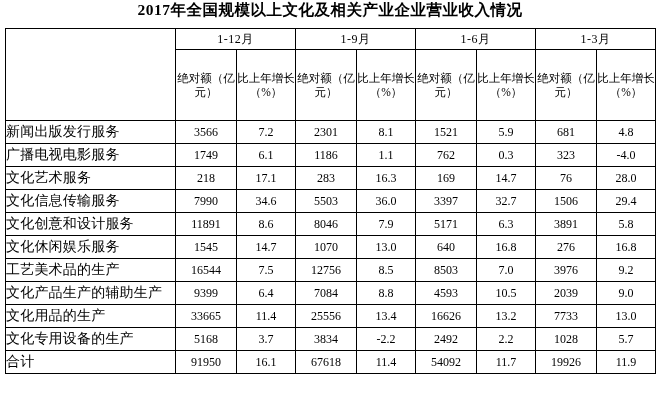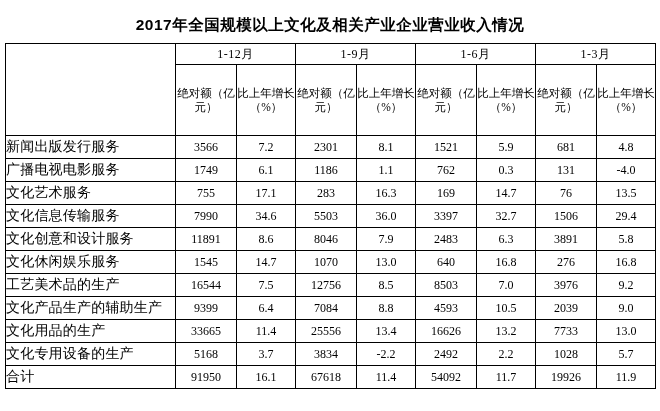--- a/index.html
+++ b/index.html
@@ -15,25 +15,25 @@
     overflow: hidden;
   }
   .page {
     width: 660px;
     height: 411px;
     position: relative;
     box-sizing: border-box;
   }
   .title {
     text-align: center;
-    font-family: Liberation Sans, sans-serif;
+    font-family: Liberation Serif, serif;
     font-size: 15.5px;
     font-weight: bold;
     letter-spacing: 0.5px;
-    padding-top: 15px;
+    padding-top: 0;
     padding-bottom: 7px;
     color: #000;
   }
   .table-wrap {
     padding: 0 5px;
   }
   table.stat {
     border-collapse: collapse;
     width: 650px;
     table-layout: fixed;
@@ -131,52 +131,52 @@
           <td class="num">4.8</td>
         </tr>
         <tr>
           <td class="rowname">广播电视电影服务</td>
           <td class="num">1749</td>
           <td class="num">6.1</td>
           <td class="num">1186</td>
           <td class="num">1.1</td>
           <td class="num">762</td>
           <td class="num">0.3</td>
-          <td class="num">131</td>
+          <td class="num">323</td>
           <td class="num">-4.0</td>
         </tr>
         <tr>
           <td class="rowname">文化艺术服务</td>
-          <td class="num">755</td>
+          <td class="num">218</td>
           <td class="num">17.1</td>
           <td class="num">283</td>
           <td class="num">16.3</td>
           <td class="num">169</td>
           <td class="num">14.7</td>
           <td class="num">76</td>
-          <td class="num">13.5</td>
+          <td class="num">28.0</td>
         </tr>
         <tr>
           <td class="rowname">文化信息传输服务</td>
           <td class="num">7990</td>
           <td class="num">34.6</td>
           <td class="num">5503</td>
           <td class="num">36.0</td>
           <td class="num">3397</td>
           <td class="num">32.7</td>
           <td class="num">1506</td>
           <td class="num">29.4</td>
         </tr>
         <tr>
           <td class="rowname">文化创意和设计服务</td>
           <td class="num">11891</td>
           <td class="num">8.6</td>
           <td class="num">8046</td>
           <td class="num">7.9</td>
-          <td class="num">2483</td>
+          <td class="num">5171</td>
           <td class="num">6.3</td>
           <td class="num">3891</td>
           <td class="num">5.8</td>
         </tr>
         <tr>
           <td class="rowname">文化休闲娱乐服务</td>
           <td class="num">1545</td>
           <td class="num">14.7</td>
           <td class="num">1070</td>
           <td class="num">13.0</td>

